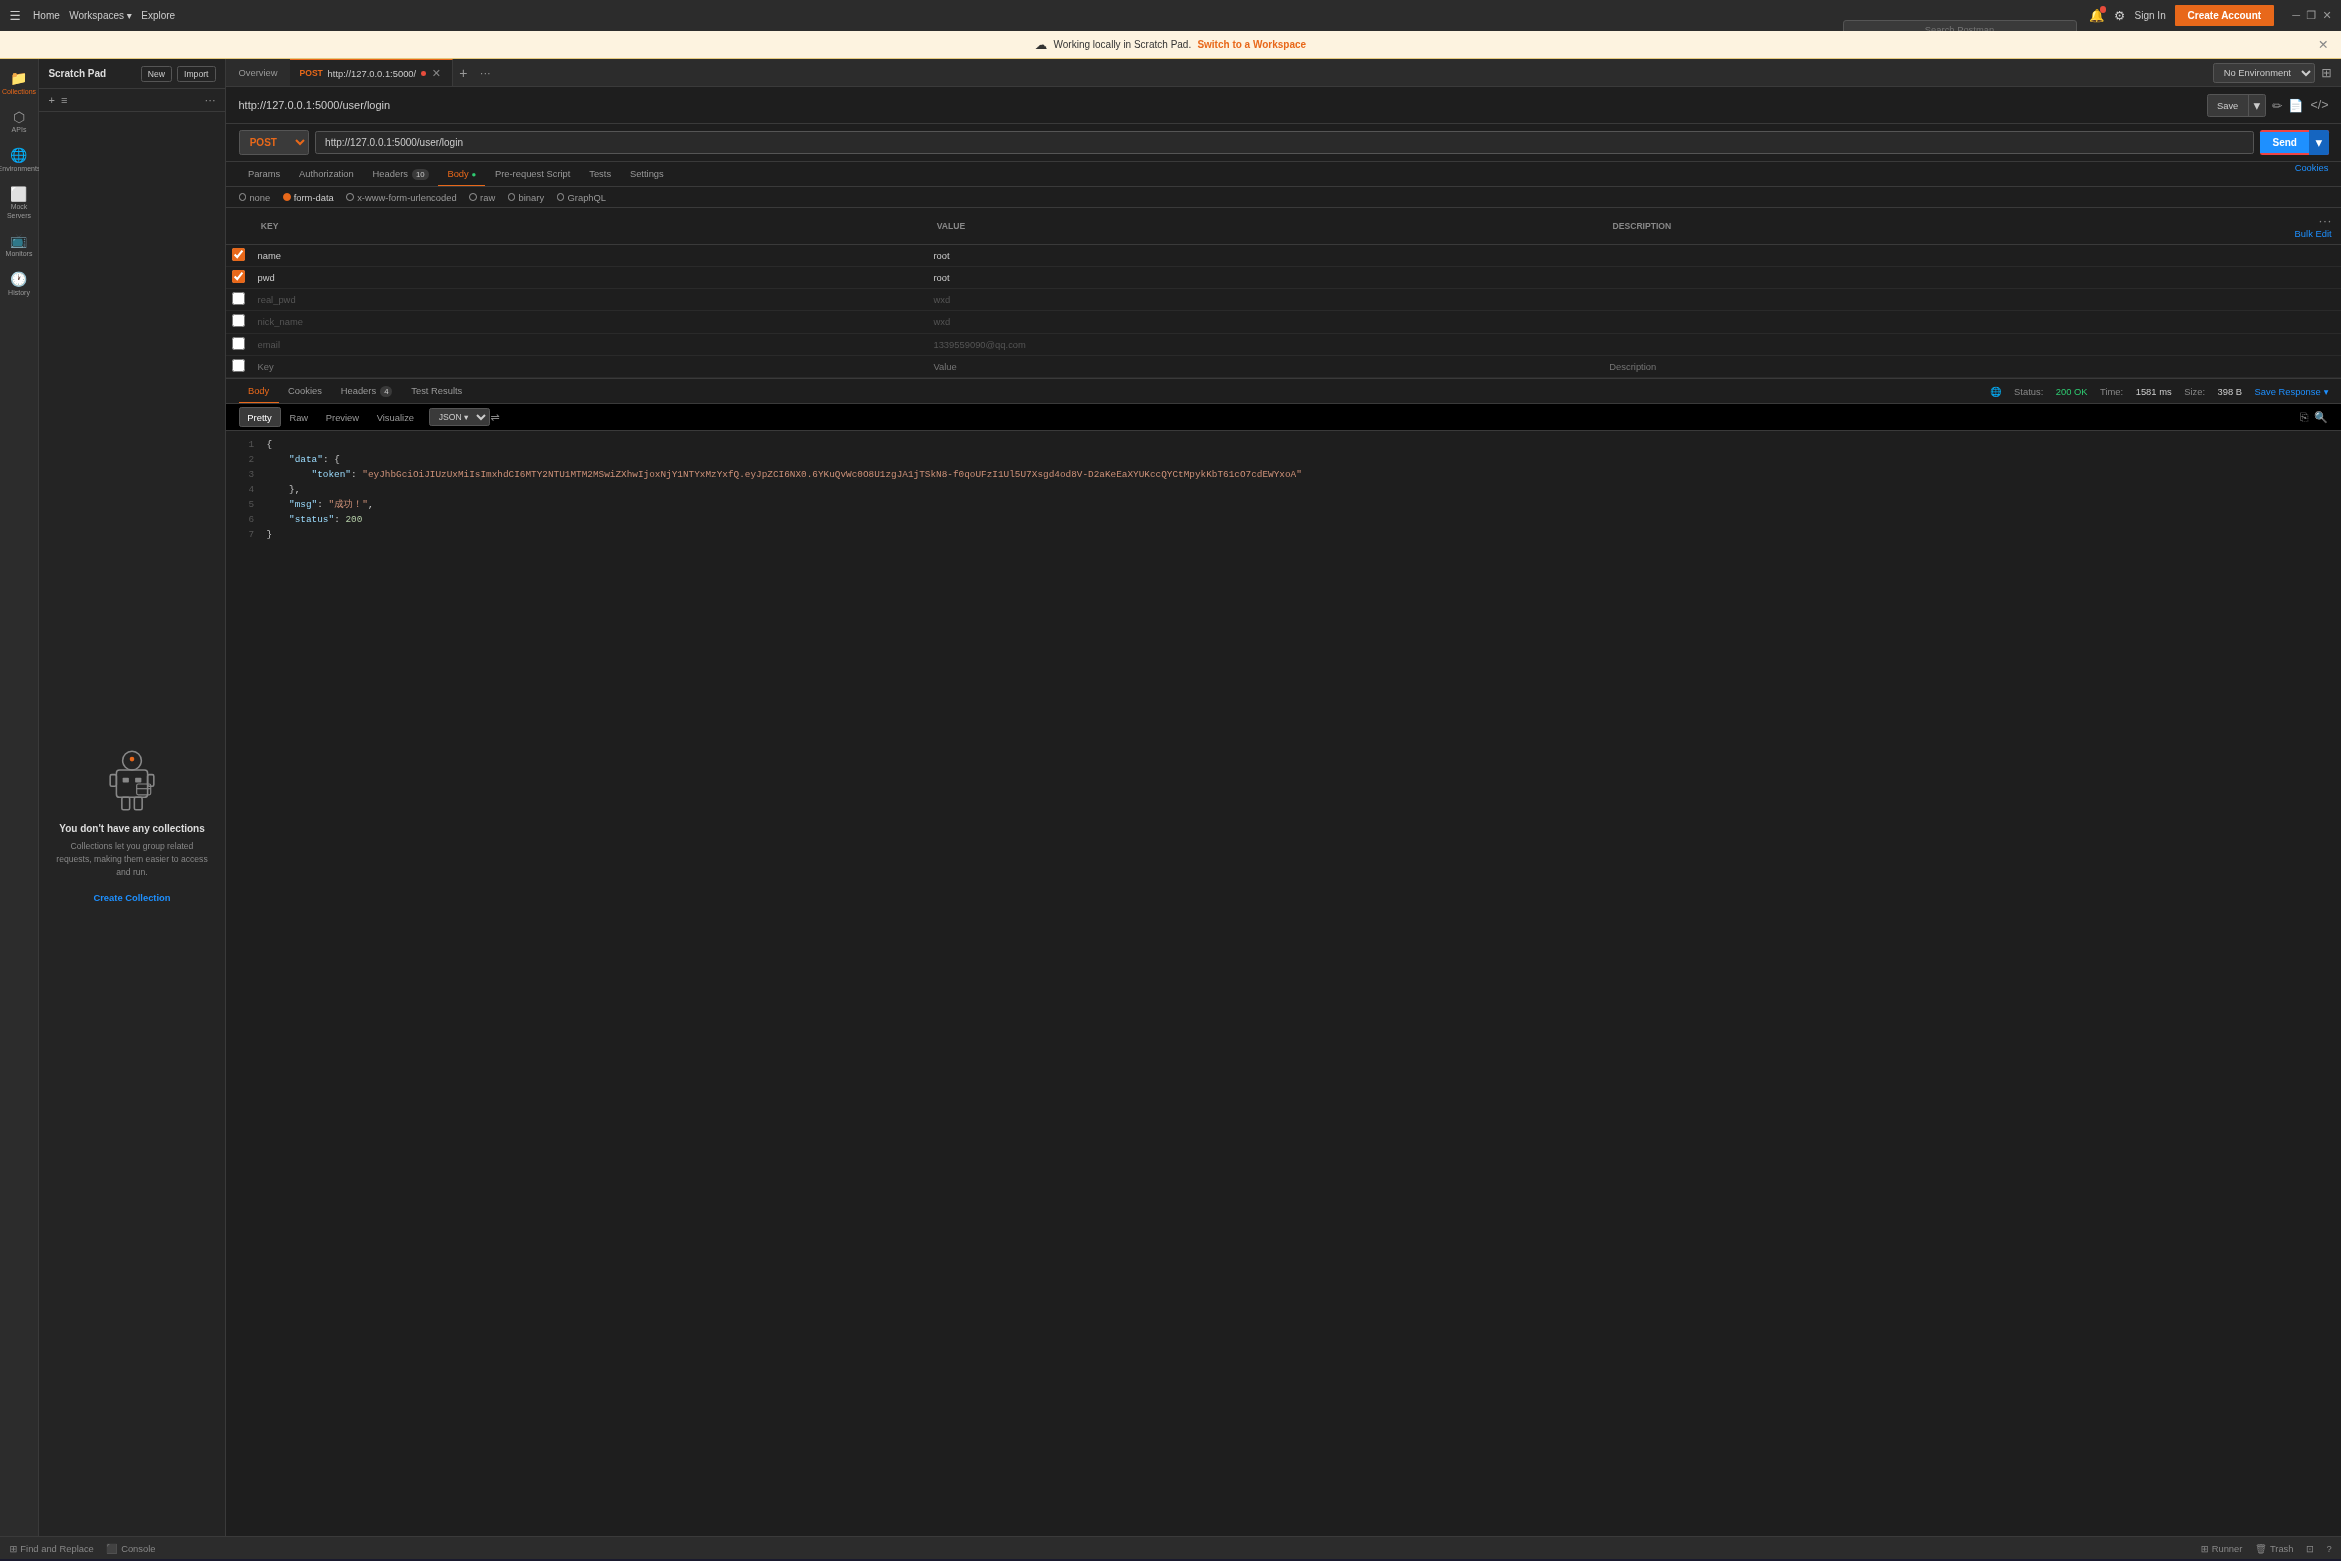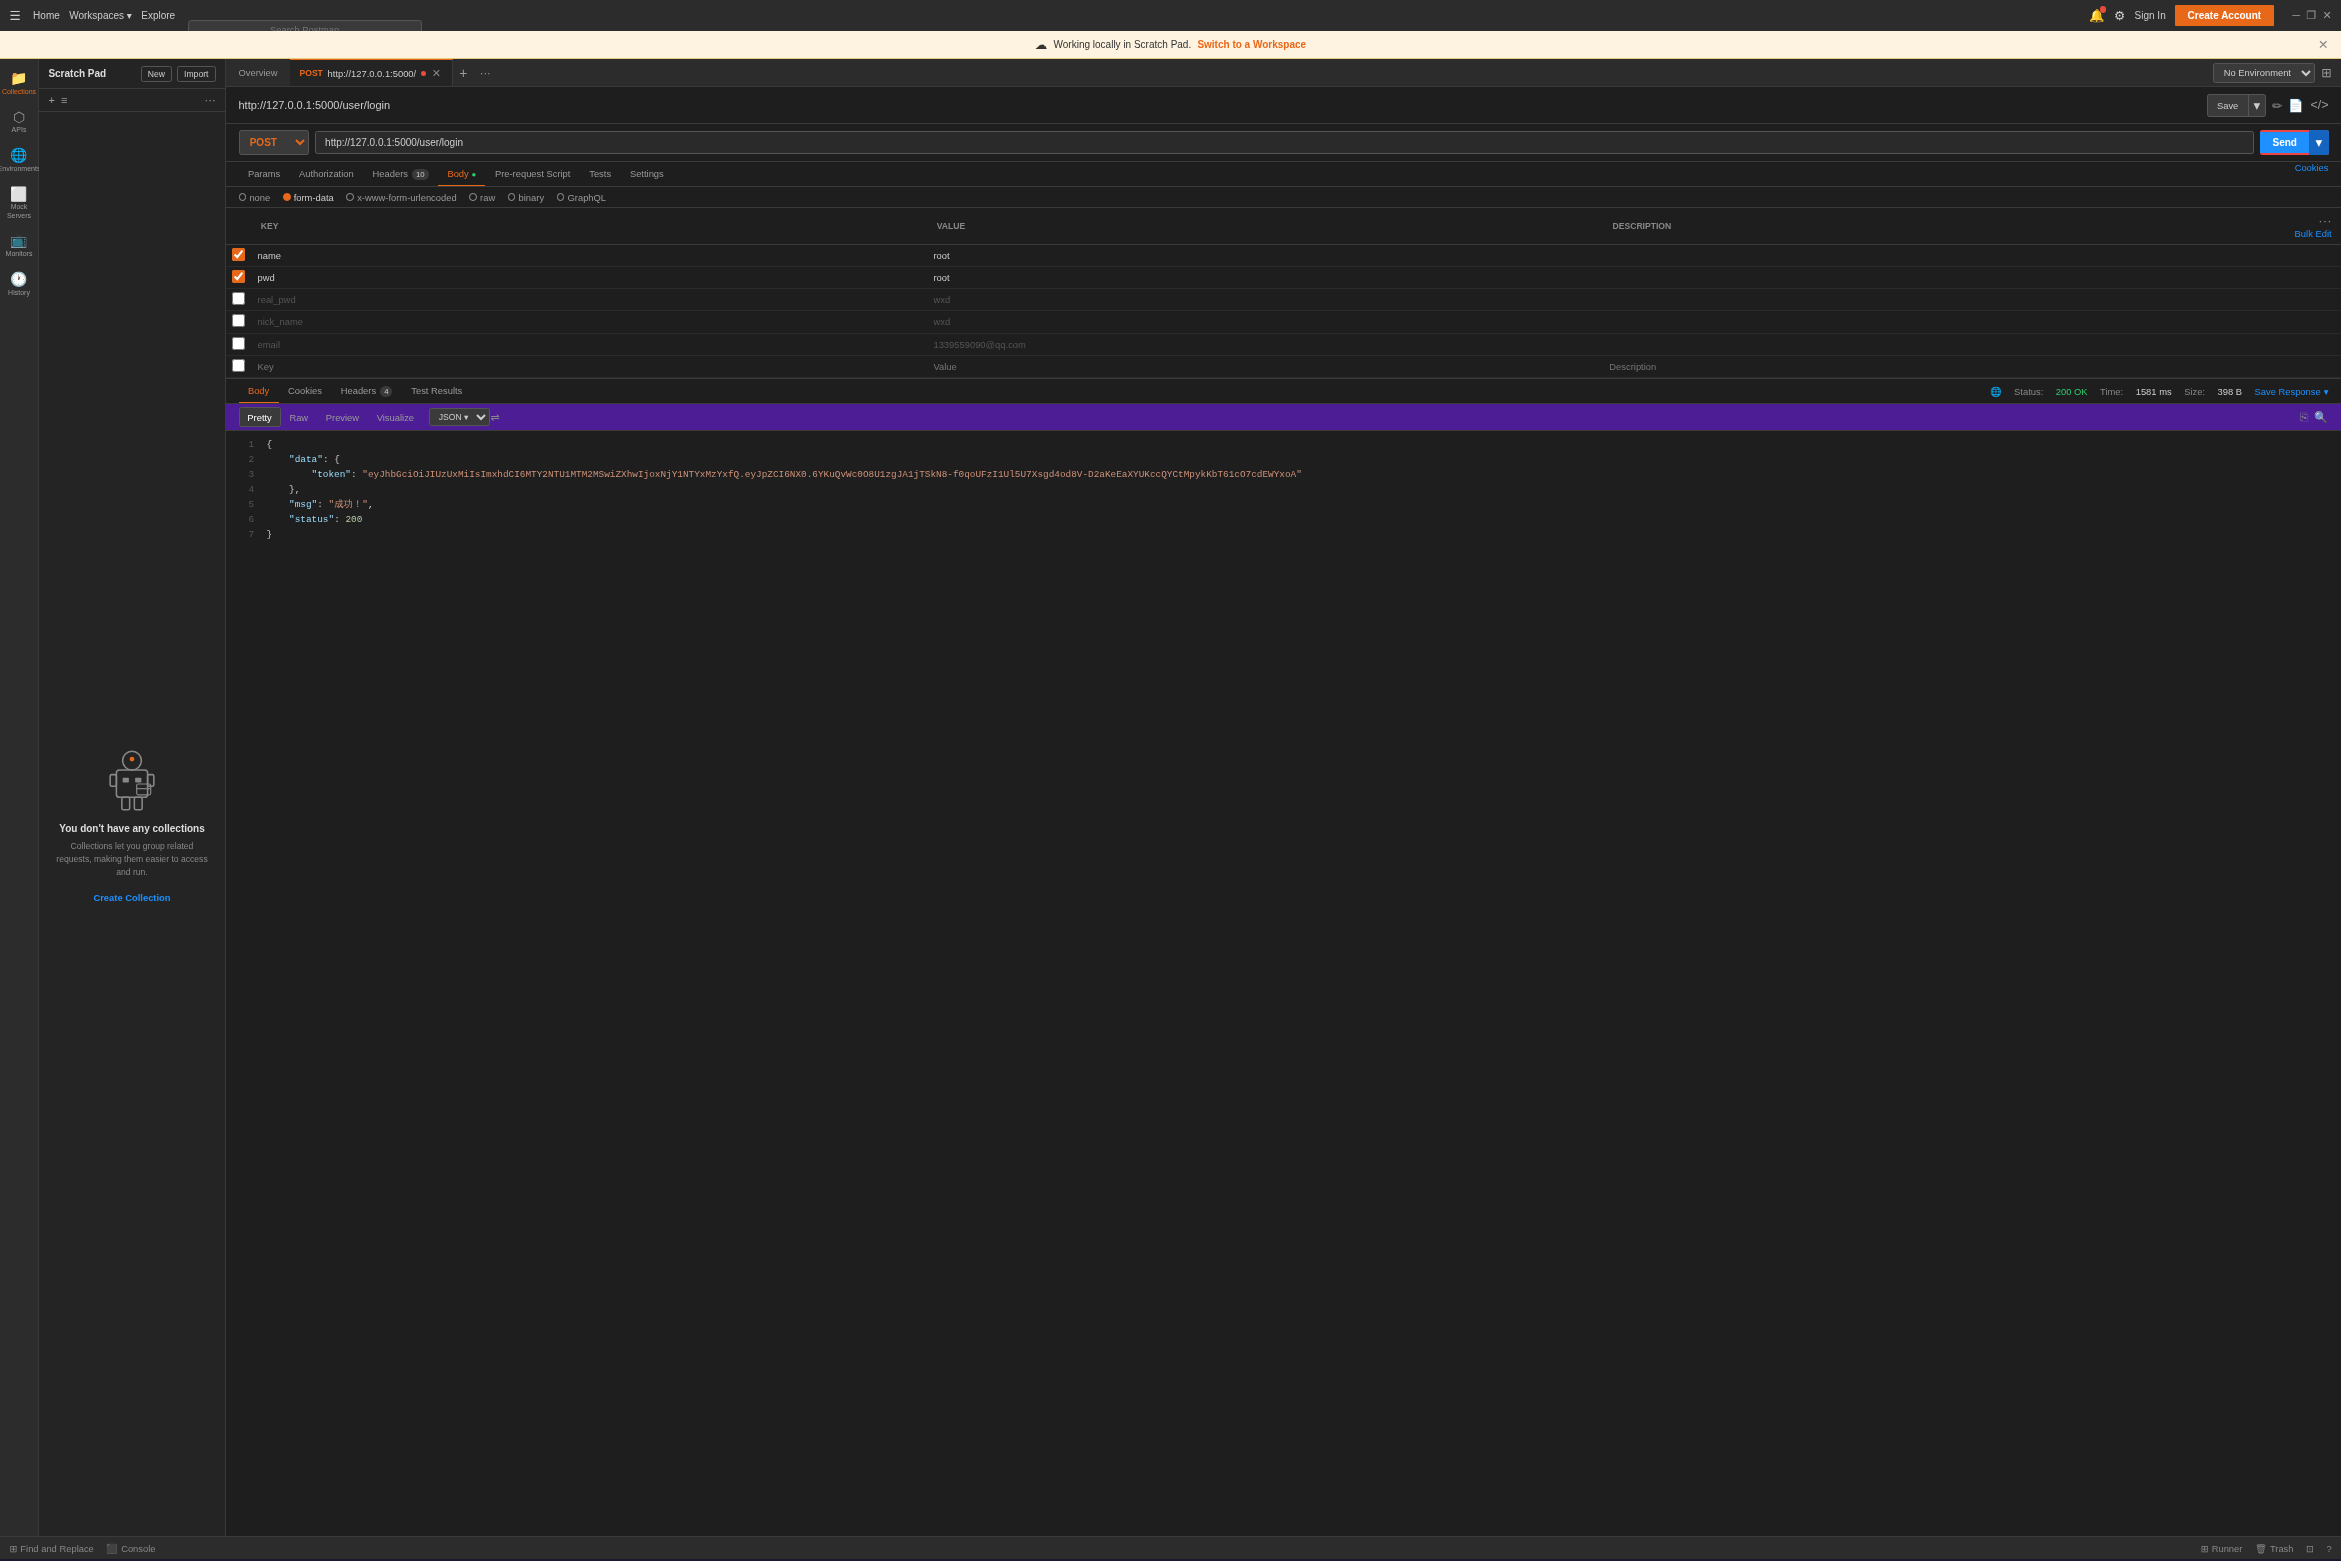--- a/index.html
+++ b/index.html
@@ -3,21 +3,21 @@
   <meta charset="utf-8">
   <style>
     * { box-sizing: border-box; margin: 0; padding: 0; }
     body { font-family: -apple-system, BlinkMacSystemFont, 'Segoe UI', sans-serif; font-size: 9.4px; background: #1a1a2e; color: #ccc; height: 100vh; overflow: hidden; }
 
     
     .titlebar { display: flex; align-items: center; background: #2c2c2c; height: 31px; padding: 0 9.4px; gap: 12.5px; color: #ccc; }
     .titlebar-menu { display: flex; align-items: center; gap: 9.4px; }
     .titlebar-menu span { cursor: pointer; font-size: 10px; color: #ccc; }
     .hamburger-icon { font-size: 12.5px; cursor: pointer; }
-    .titlebar-search { flex: 1; display: flex; justify-content: flex-start; margin-top: 28px; }
+    .titlebar-search { flex: 1; display: flex; justify-content: flex-end; margin-top: 28px; }
     .titlebar-search input { background: #3a3a3a; border: 0.8px solid #555; border-radius: 3.1px; padding: 3.1px 25px; color: #ccc; font-size: 9.4px; width: 234px; text-align: center; }
     .titlebar-actions { display: flex; align-items: center; gap: 9.4px; }
     .titlebar-actions .icon-btn { background: none; border: none; color: #ccc; cursor: pointer; font-size: 12.5px; position: relative; }
     .notif-dot { position: absolute; top: -1.6px; right: -1.6px; width: 6.2px; height: 6.2px; background: #e74c3c; border-radius: 50%; }
     .sign-in-btn { background: none; border: none; color: #ccc; cursor: pointer; font-size: 10px; }
     .create-account-btn { background: #e8681a; border: none; color: #fff; padding: 4.7px 12.5px; border-radius: 1px; cursor: pointer; font-size: 10px; font-weight: 600; }
     .window-controls { display: flex; gap: 6.2px; margin-left: 6.2px; }
     .window-controls span { font-size: 11px; cursor: pointer; color: #999; }
 
     
@@ -111,21 +111,21 @@
     .response-area { border-top: 0.8px solid #3a3a3a; display: flex; flex-direction: column; flex: 1; min-height: 0; }
     .response-tabs-bar { display: flex; align-items: center; padding: 0 12.5px; border-bottom: 0.8px solid #3a3a3a; background: #1e1e1e; }
     .resp-tab { padding: 6.2px 9.4px; font-size: 9.4px; color: #999; cursor: pointer; border-bottom: 1.6px solid transparent; }
     .resp-tab.active { color: #e8681a; border-bottom-color: #e8681a; }
     .resp-status { margin-left: auto; display: flex; align-items: center; gap: 12.5px; font-size: 9.4px; }
     .status-ok { color: #2ecc71; }
     .status-label { color: #888; }
     .save-response-btn { color: #1e90ff; background: none; border: none; cursor: pointer; font-size: 9.4px; display: flex; align-items: center; gap: 3.1px; }
 
     
-    .resp-viewer-tabs { display: flex; align-items: center; gap: 0; padding: 3.1px 12.5px; border-bottom: 0.8px solid #3a3a3a; background: #4c1d95; }
+    .resp-viewer-tabs { display: flex; align-items: center; gap: 0; padding: 3.1px 12.5px; border-bottom: 0.8px solid #3a3a3a; background: #000000; }
     .viewer-tab { padding: 3.1px 7.8px; font-size: 9.4px; color: #999; cursor: pointer; border: 0.8px solid transparent; border-radius: 2.3px; }
     .viewer-tab.active { background: #3a3a3a; color: #fff; border-color: #555; }
     .format-select { background: #3a3a3a; border: 0.8px solid #555; color: #ccc; padding: 2.3px 4.7px; border-radius: 2.3px; font-size: 8.6px; margin-left: 6.2px; cursor: pointer; }
     .resp-actions { margin-left: auto; display: flex; gap: 6.2px; }
     .resp-action-btn { background: none; border: none; color: #888; cursor: pointer; font-size: 11px; }
     .resp-icon-btn { background: none; border: none; color: #888; cursor: pointer; font-size: 11px; }
 
     
     .json-viewer { padding: 6.2px 12.5px; font-family: 'Courier New', monospace; font-size: 9.4px; line-height: 1.6; overflow-y: auto; flex: 1; }
     .line-num { color: #555; user-select: none; margin-right: 12.5px; min-width: 15.6px; display: inline-block; text-align: right; }

